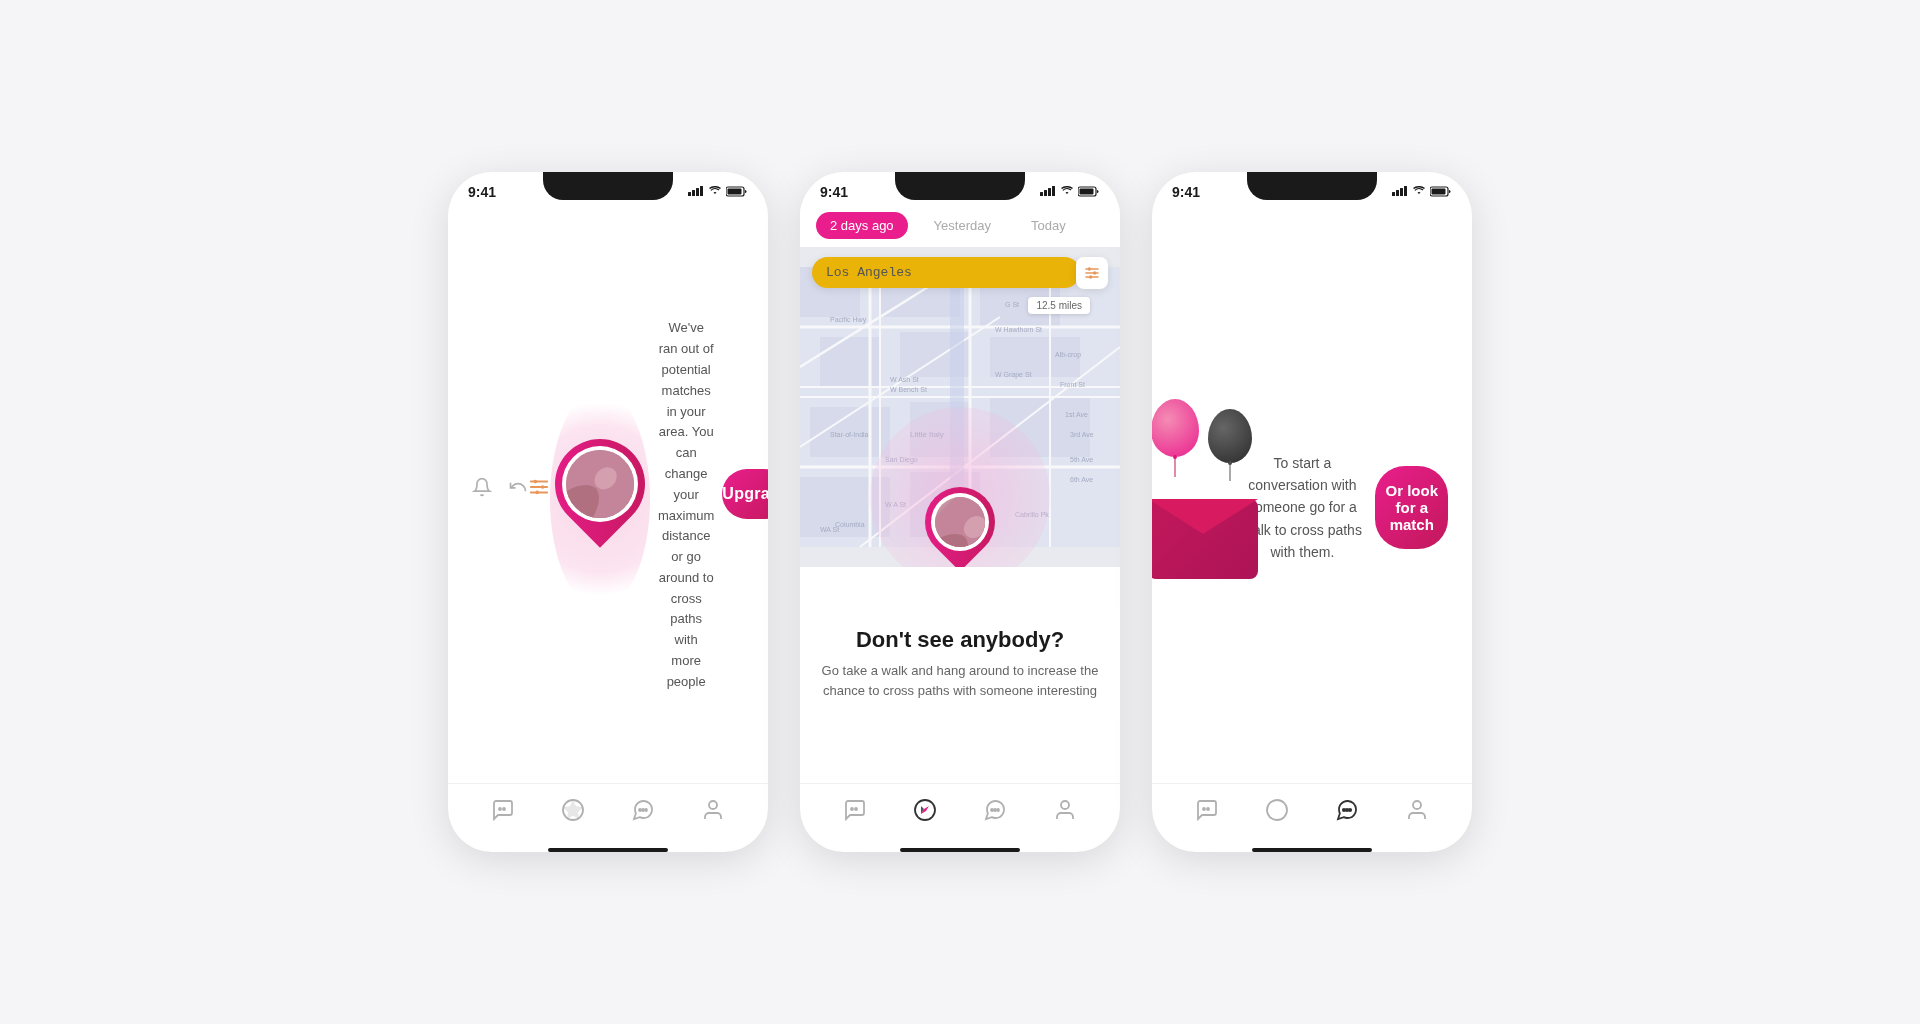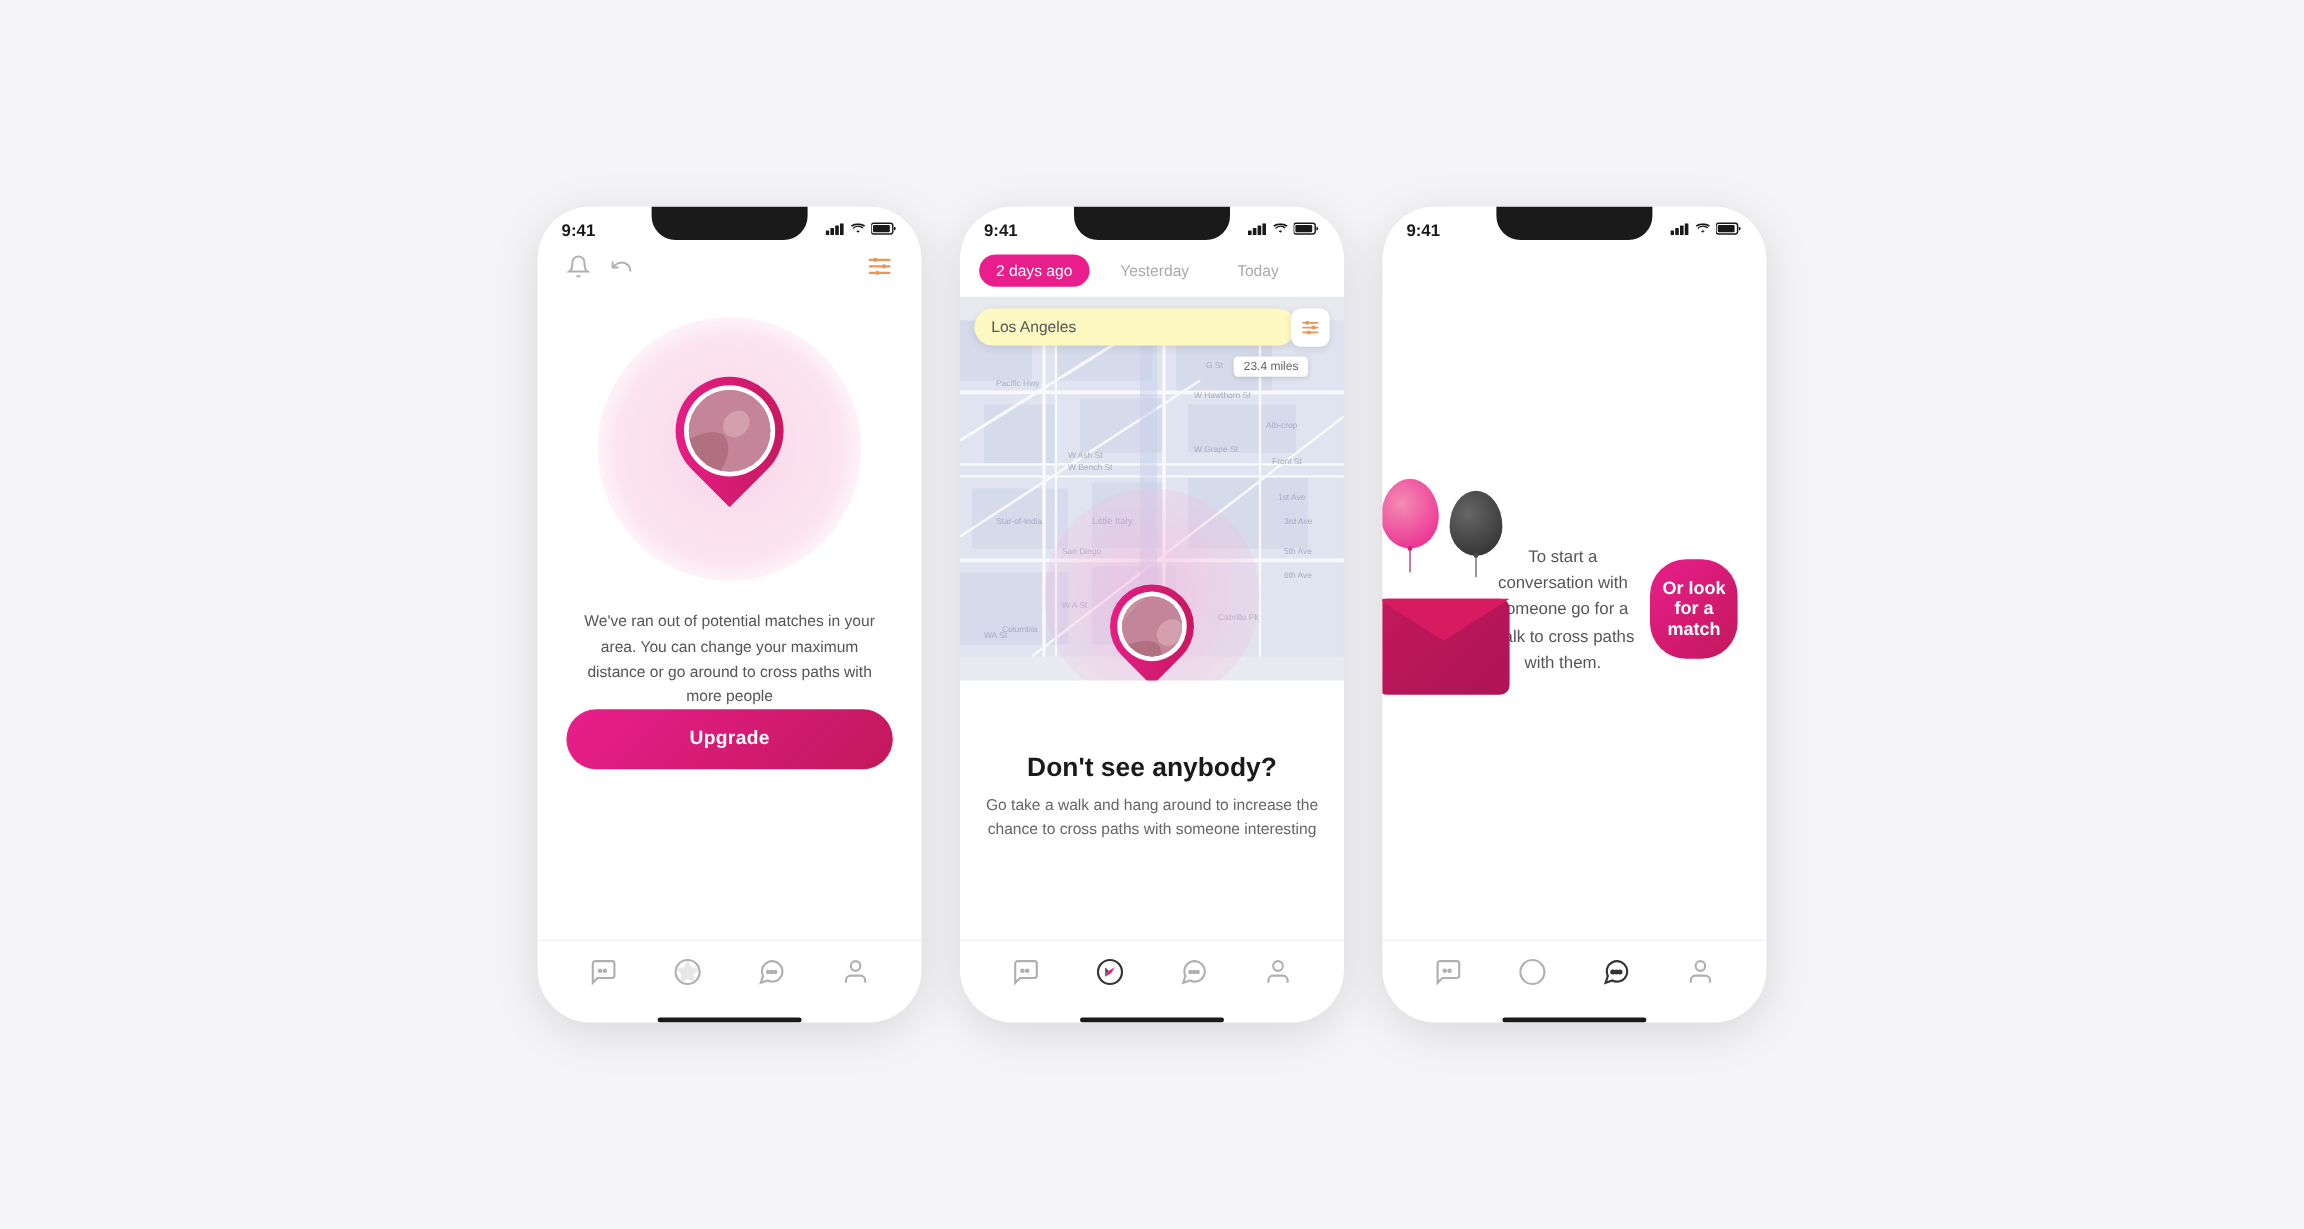--- a/index.html
+++ b/index.html
@@ -49,21 +49,21 @@
       color: #1a1a1a;
       z-index: 5;
     }
     .status-time { font-weight: 700; font-size: 14px; text-align: center; }
     .status-icons { display: flex; gap: 4px; align-items: center; font-size: 11px; }
 
     
     .phone1-content {
       flex: 1;
       display: flex;
-      flex-direction: column;
+      flex-direction: row;
       align-items: center;
       padding: 0 24px;
       position: relative;
     }
 
     .toolbar {
       display: flex;
       justify-content: space-between;
       align-items: center;
       width: 100%;
@@ -213,27 +213,28 @@
       background: #e8eaf0;
       overflow: hidden;
       max-height: 320px;
     }
 
     .map-search-bar {
       position: absolute;
       top: 10px;
       left: 12px;
       right: 40px;
-      background: #fef9c3;
+      background: #eab308;
       border-radius: 20px;
       padding: 8px 14px;
       font-size: 13px;
       color: #555;
       box-shadow: 0 2px 8px rgba(0,0,0,0.1);
       z-index: 5;
+      font-family: Liberation Mono, monospace;
     }
 
     .map-filter-icon {
       position: absolute;
       top: 10px;
       right: 12px;
       width: 32px;
       height: 32px;
       background: white;
       border-radius: 8px;
@@ -679,21 +680,21 @@
         <svg width="16" height="14" viewBox="0 0 24 20" fill="none" stroke="#e8965a" stroke-width="2.2" stroke-linecap="round">
           <line x1="3" y1="4" x2="21" y2="4"></line>
           <line x1="3" y1="10" x2="21" y2="10"></line>
           <line x1="3" y1="16" x2="21" y2="16"></line>
           <circle cx="8" cy="4" r="2.5" fill="#e8965a" stroke="none"></circle>
           <circle cx="16" cy="10" r="2.5" fill="#e8965a" stroke="none"></circle>
           <circle cx="10" cy="16" r="2.5" fill="#e8965a" stroke="none"></circle>
         </svg>
       </div>
 
-      <div class="distance-badge">23.4 miles</div>
+      <div class="distance-badge">12.5 miles</div>
 
       <div class="map-pink-blob"></div>
 
       <div class="map-profile-pin">
         <div class="map-pin-bubble">
           <div class="map-pin-photo">
             <svg width="70" height="70" viewBox="0 0 70 70" style="transform:rotate(45deg)">
               <rect width="70" height="70" fill="#c4859a"></rect>
               <ellipse cx="35" cy="28" rx="10" ry="12" fill="#d4a0b0"></ellipse>
               <path d="M14 70 Q22 44 35 42 Q48 44 56 70Z" fill="#b07080"></path>

